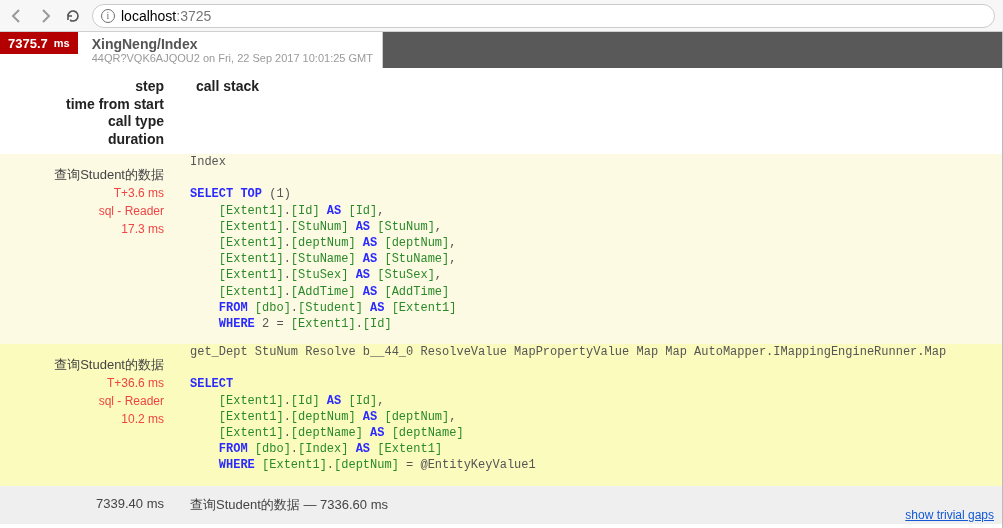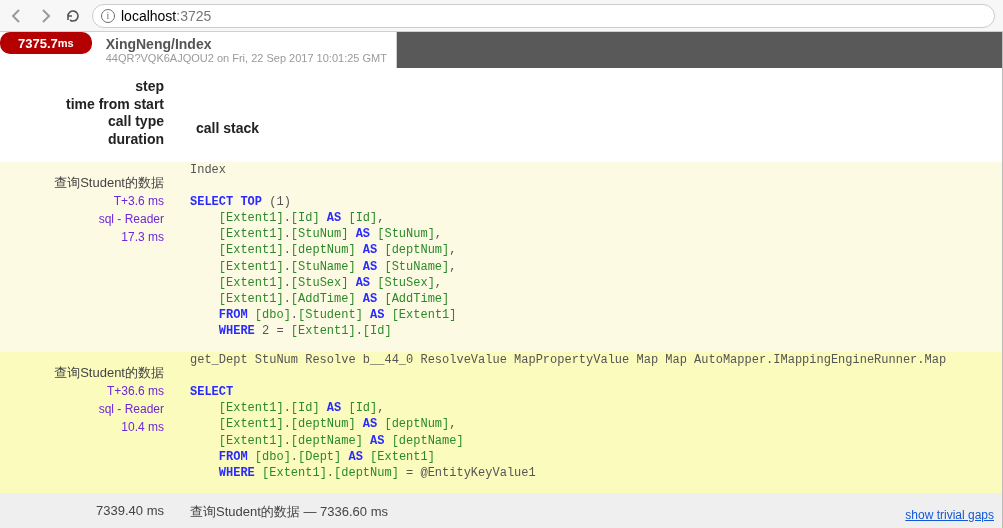--- a/index.html
+++ b/index.html
@@ -52,25 +52,25 @@
   .url-port { color:#767676; }
   .profiler-area {
     display:flex; align-items:stretch;
     background:#fff;
   }
   .timing-badge {
     background:#b40000;
     color:#fff;
     font-size:13px;
     font-weight:bold;
-    padding:4px 18px;
+    padding:4px 8px;
     height:22px;
-    display:flex;align-items:center;border-radius:10px;
-  }
-  .timing-badge .ms {font-weight:bold; font-size:11px; margin-left:0;}
+    display:flex;align-items:center;
+  }
+  .timing-badge .ms {font-weight:bold; font-size:11px; margin-left:6px;}
   .tab {
     border-right:1px solid #ccc;
     padding:4px 14px 4px 14px;
     background:#fff;
     width:305px;
     overflow:hidden;
   }
   .tab-title { font-weight:bold; color:#555; font-size:14px;}
   .tab-sub { color:#9a9a9a; font-size:11px; white-space:nowrap; }
   .rest-bar { flex:1; background:#595959; }
@@ -81,30 +81,29 @@
   }
   .left-col {
     width:170px;
     flex:none;
     text-align:right;
     padding: 10px 6px 6px 0;
   }
   .right-col {
     flex:1;
     padding: 10px 0 24px 20px;
-    margin-top: 42px;
   }
   .labels { font-weight:bold; font-size:14px; color:#222; line-height:1.25;}
   .step-block { display:flex; border-top:0; }
   .step-block.odd { background:#fdfae3; }
   .step-block.even { background:#fbfbbe; }
   .step-left { width:170px; flex:none; text-align:right; padding:12px 6px 12px 12px; }
   .step-right { flex:1; padding:0 0 12px 20px; font-family: Liberation Mono, monospace; font-size:12px; color:#555; white-space:pre; line-height:1.35;}
   .step-title { color:#444; font-size:13px;}
-  .step-meta { color:#6d28d9; font-size:12px; line-height:1.5;}
+  .step-meta { color:#ef4444; font-size:12px; line-height:1.5;}
   .callstack { color:#555;}
   .kw  { color:#2a2aff; font-weight:bold; }
   .ident { color:#2a8a2a; }
   .summary-row {
     display:flex;
     background:#efefef;
   }
   .summary-left { width:170px; flex:none; text-align:right; padding:10px 6px; color:#444; font-size:13px;}
   .summary-right { flex:1; padding:10px 0 10px 20px; font-size:13px; color:#444;}
   .trivial-link { position:absolute; right:8px; bottom:6px; color:#1257d6; font-size:12px; text-decoration:underline;}
@@ -179,29 +178,29 @@
     <span class="ident">[Extent1]</span>.<span class="ident">[StuSex]</span> <span class="kw">AS</span> <span class="ident">[StuSex]</span>,
     <span class="ident">[Extent1]</span>.<span class="ident">[AddTime]</span> <span class="kw">AS</span> <span class="ident">[AddTime]</span>
     <span class="kw">FROM</span> <span class="ident">[dbo]</span>.<span class="ident">[Student]</span> <span class="kw">AS</span> <span class="ident">[Extent1]</span>
     <span class="kw">WHERE</span> 2 = <span class="ident">[Extent1]</span>.<span class="ident">[Id]</span></div>
       </div>
       <div class="step-block even">
         <div class="step-left">
           <div class="step-title">查询Student的数据</div>
           <div class="step-meta">T+36.6 ms</div>
           <div class="step-meta">sql - Reader</div>
-          <div class="step-meta">10.4 ms</div>
+          <div class="step-meta">10.2 ms</div>
         </div>
         <div class="step-right"><span class="callstack">get_Dept StuNum Resolve b__44_0 ResolveValue MapPropertyValue Map Map AutoMapper.IMappingEngineRunner.Map</span>
 
 <span class="kw">SELECT</span>
     <span class="ident">[Extent1]</span>.<span class="ident">[Id]</span> <span class="kw">AS</span> <span class="ident">[Id]</span>,
     <span class="ident">[Extent1]</span>.<span class="ident">[deptNum]</span> <span class="kw">AS</span> <span class="ident">[deptNum]</span>,
     <span class="ident">[Extent1]</span>.<span class="ident">[deptName]</span> <span class="kw">AS</span> <span class="ident">[deptName]</span>
-    <span class="kw">FROM</span> <span class="ident">[dbo]</span>.<span class="ident">[Dept]</span> <span class="kw">AS</span> <span class="ident">[Extent1]</span>
+    <span class="kw">FROM</span> <span class="ident">[dbo]</span>.<span class="ident">[Index]</span> <span class="kw">AS</span> <span class="ident">[Extent1]</span>
     <span class="kw">WHERE</span> <span class="ident">[Extent1]</span>.<span class="ident">[deptNum]</span> = @EntityKeyValue1</div>
       </div>
     </div>
 
   <div class="summary-row">
     <div class="summary-left">7339.40 ms</div>
     <div class="summary-right">查询Student的数据 — 7336.60 ms</div>
   </div>
 
   <a class="trivial-link" href="#">show trivial gaps</a>

